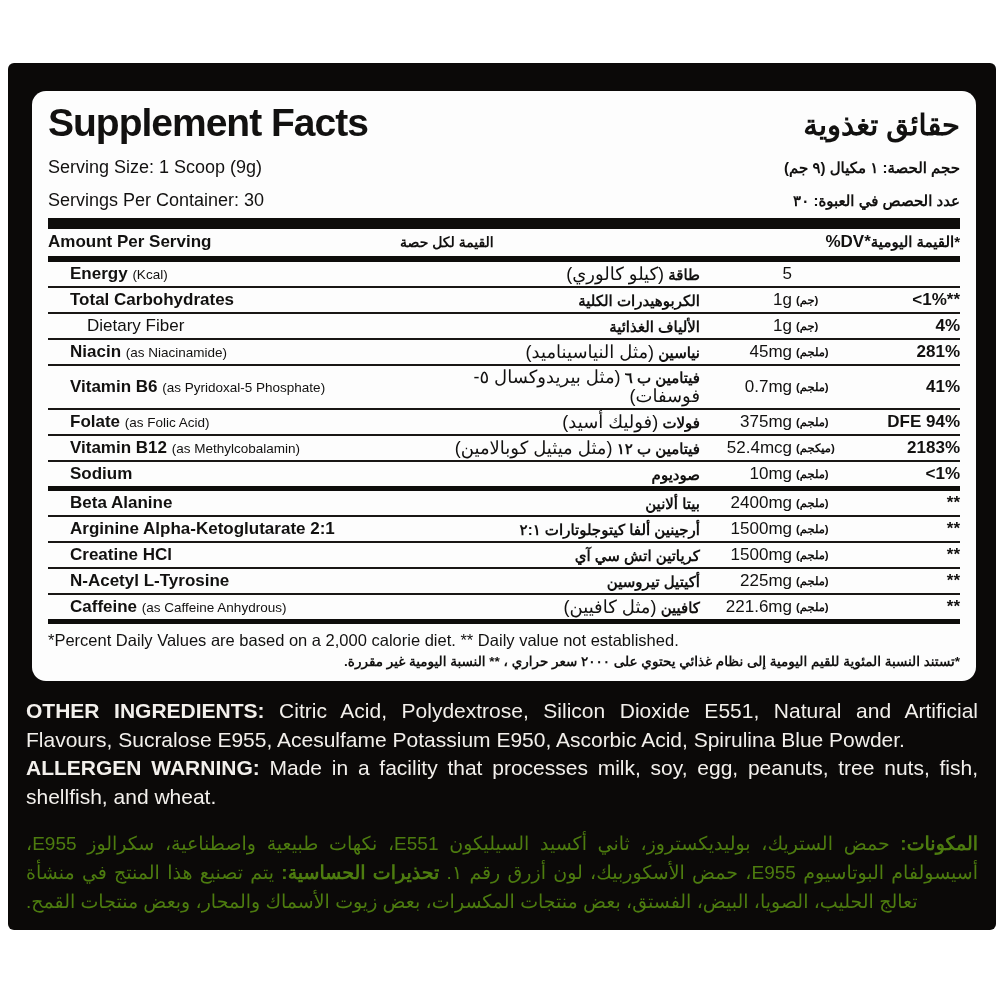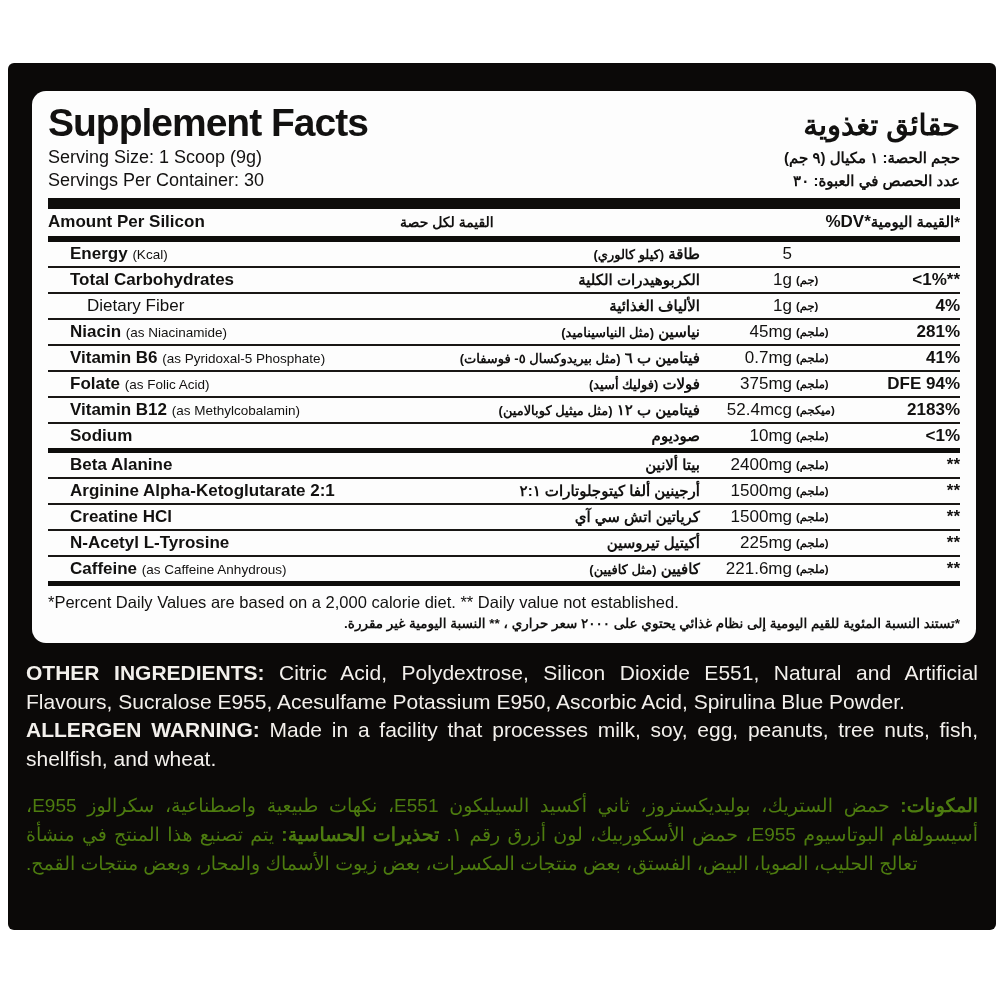--- a/index.html
+++ b/index.html
@@ -14,21 +14,21 @@
     background:#0b0908; border-radius:6px; overflow:hidden;
   }
   
   .panel {
     margin:28px 20px 0 24px; background:#fdfdfd; border-radius:14px;
     padding:10px 16px 12px 16px; color:#121110;
   }
   .title-row { display:flex; justify-content:space-between; align-items:flex-end; }
   .title-en { font-size:39px; font-weight:bold; letter-spacing:-1px; line-height:44px; }
   .title-ar { font-size:29px; font-weight:bold; line-height:40px; }
-  .serving-row { display:flex; justify-content:space-between; align-items:baseline; margin-top:2px; }
+  .serving-row { display:flex; justify-content:space-between; align-items:baseline; margin-top:12px; }
   .serving-row .en { font-size:18px; }
   .serving-row .ar { font-size:15px; font-weight:bold; }
   .bar-thick { height:11px; background:#0e0d0b; margin-top:7px; }
   .bar-med   { height:6px;  background:#0e0d0b; }
 
   .grid-row {
     display:grid; grid-template-columns:352px 300px 150px 1fr;
     align-items:center;
   }
   .header-row { padding:3px 0 4px 0; }
@@ -38,21 +38,21 @@
   .header-row .h-dv .dv-en { font-size:17px; font-weight:bold; }
   .header-row .h-dv .dv-ar { font-size:15px; font-weight:bold; }
 
   .row { min-height:26px; border-bottom:2px solid #191715; padding:2px 0; }
   .row.thick-after { border-bottom-width:5px; border-bottom-color:#0e0d0b; }
   .c-en { font-size:17px; font-weight:bold; line-height:19px;margin-left:22px; }
   .c-en .d { font-weight:normal; font-size:13.5px; }
   .row.light .c-en .n { font-weight:normal; }
   .row.indent .c-en { padding-left:17px; }
   .c-ar { text-align:right; font-size:15px; font-weight:bold; line-height:18px; }
-  .c-ar .d { font-weight:bold; font-size:13px; }
+  .c-ar .d { font-weight:normal; font-size:18px; }
   .c-amt { display:flex; align-items:center; }
   .c-amt .v { width:92px; text-align:right; font-size:17px; }
   .c-amt .u { width:54px; text-align:left; padding-left:4px; font-size:11.5px; font-weight:bold; }
   .c-dv { text-align:right; font-size:17px; font-weight:600; }
 
   .fn-en { font-size:16.5px; margin-top:7px; }
   .fn-ar { direction:rtl; text-align:right; font-size:13.5px; font-weight:bold; margin-top:3px; }
 
   
   .bottom-en {
@@ -84,21 +84,21 @@
       <span class="ar" dir="rtl">حجم الحصة: ١ مكيال (٩ جم)</span>
     </div>
     <div class="serving-row">
       <span class="en">Servings Per Container: 30</span>
       <span class="ar" dir="rtl">عدد الحصص في العبوة: ٣٠</span>
     </div>
 
     <div class="bar-thick"></div>
 
     <div class="grid-row header-row">
-      <div class="h-en">Amount Per Silicon</div>
+      <div class="h-en">Amount Per Serving</div>
       <div class="h-ar" dir="rtl">القيمة لكل حصة</div>
       <div class="h-dv">
         <span class="dv-en">%DV*</span>
         <span class="dv-ar" dir="rtl">*القيمة اليومية</span>
       </div>
     </div>
 
     <div class="bar-med"></div>
 
     <div>

